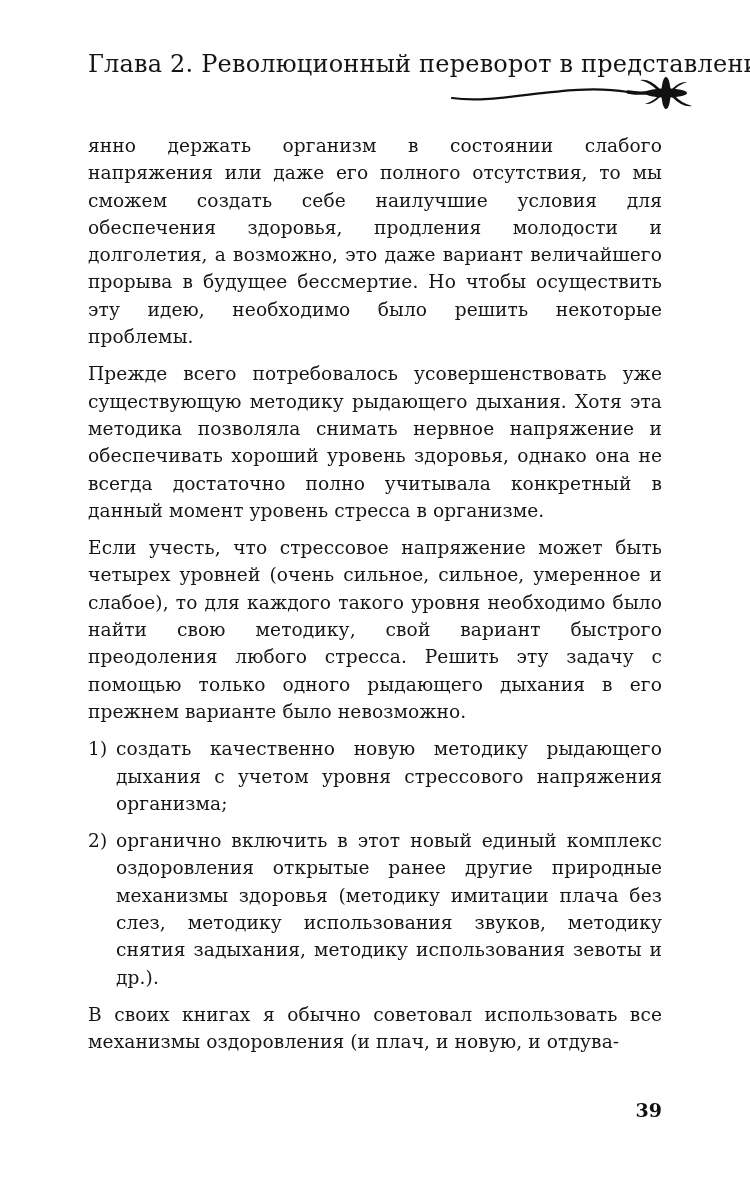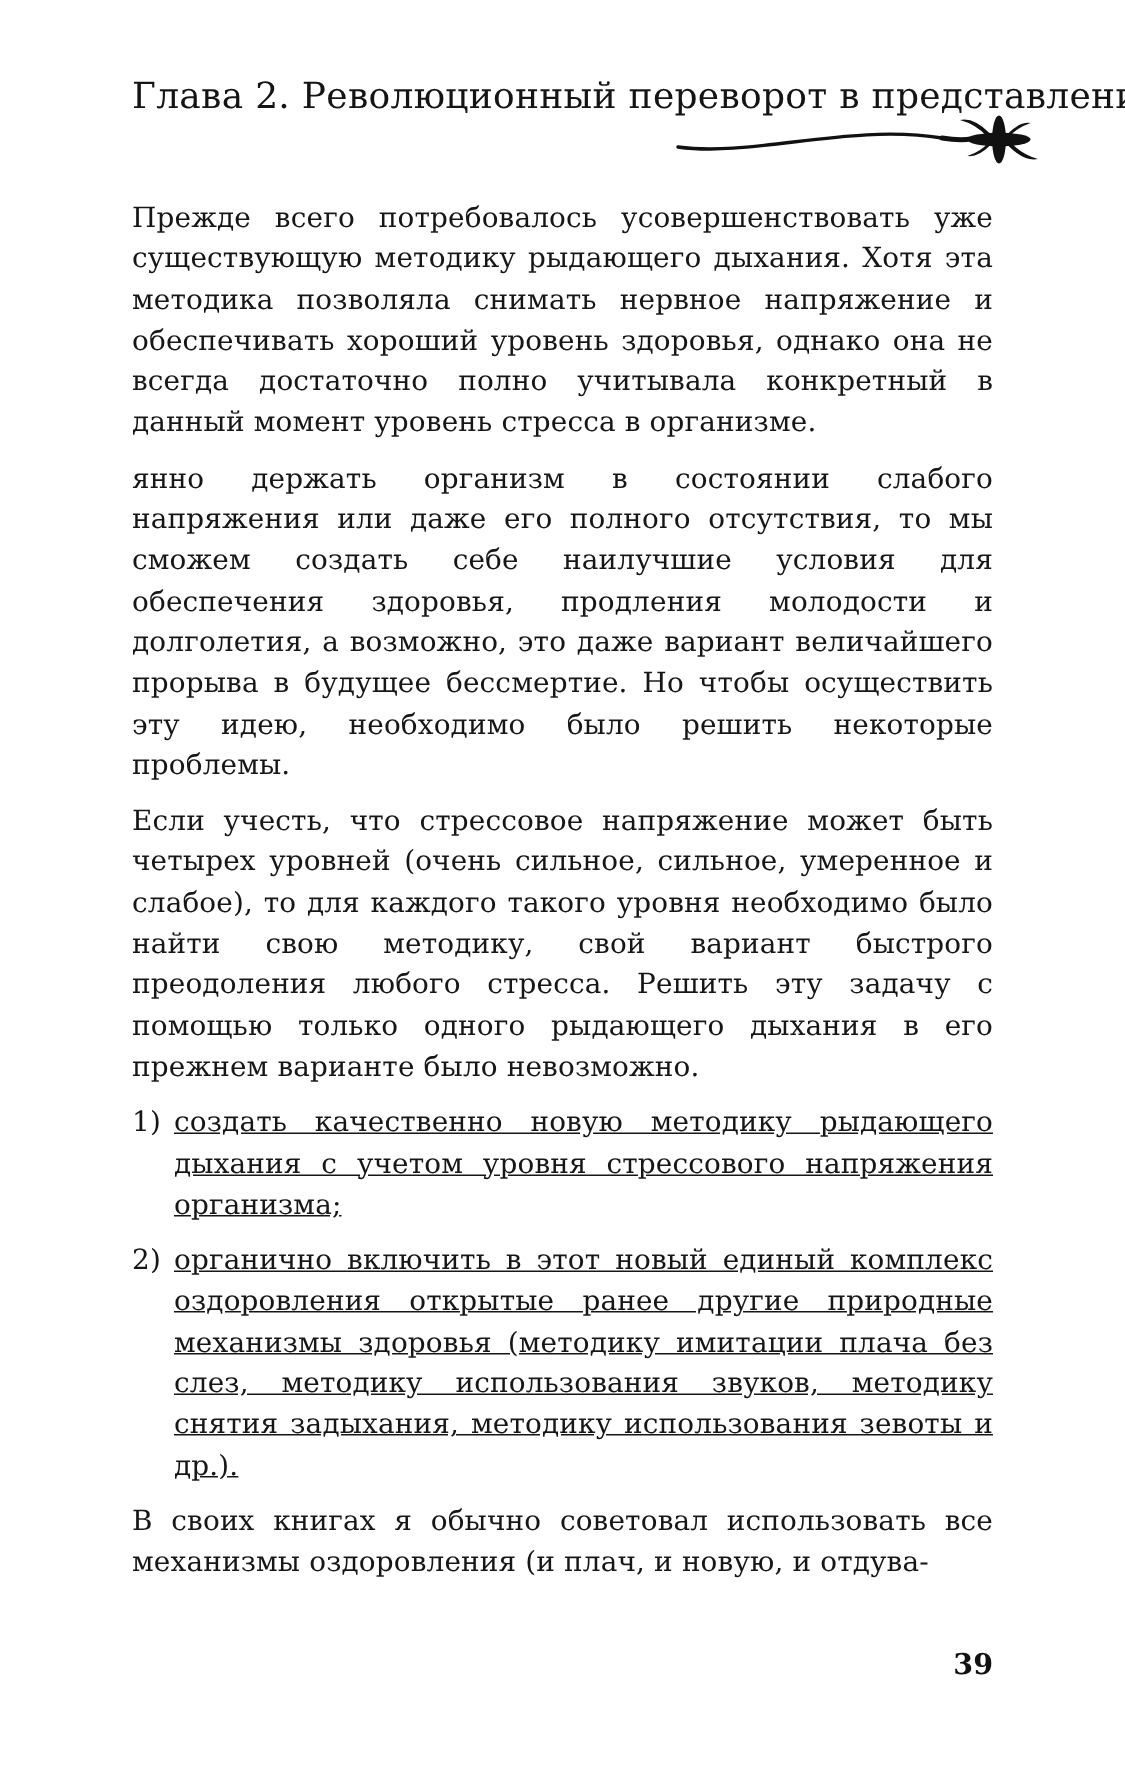--- a/index.html
+++ b/index.html
@@ -40,21 +40,21 @@
     width: 574px;
     font-size: 18.6px;
     line-height: 27.3px;
     text-align: justify;
     letter-spacing: 0.1px;
   }
   .body-text p { margin-bottom: 10px; }
 
   .list-item { display: flex; margin-bottom: 10px; }
   .list-marker { flex: 0 0 28px; }
-  .list-text { flex: 1; text-align: justify; text-decoration: underline; }
+  .list-text { flex: 1; text-align: justify; }
 
   .page-number {
     position: absolute;
     bottom: 60px;
     right: 88px;
     font-size: 19px;
     font-weight: bold;
     color: #111111;
   }
 </style>
@@ -75,22 +75,22 @@
         <path d="M-6 -4 Q -17 -15 -26 -13 Q -15 -10 -8 -2 Z"></path>
         <path d="M6 4 Q 17 15 26 13 Q 15 10 8 2 Z"></path>
         <path d="M-6 4 Q -14 12 -21 11 Q -12 8 -7 2 Z"></path>
         <path d="M6 -4 Q 14 -12 21 -11 Q 12 -8 7 -2 Z"></path>
         <circle cx="0" cy="0" r="6.2"></circle>
       </g>
     </svg>
   </div>
 
   <main class="body-text">
+    <p>янно держать организм в состоянии слабого напряжения или даже его полного отсутствия, то мы сможем создать себе наилучшие условия для обеспечения здоровья, продления молодости и долголетия, а возможно, это даже вариант величайшего прорыва в будущее бессмертие. Но чтобы осуществить эту идею, необходимо было решить некоторые проблемы.</p>
     <p>Прежде всего потребовалось усовершенствовать уже существующую методику рыдающего дыхания. Хотя эта методика позволяла снимать нервное напряжение и обеспечивать хороший уровень здоровья, однако она не всегда достаточно полно учитывала конкретный в данный момент уровень стресса в организме.</p>
-    <p>янно держать организм в состоянии слабого напряжения или даже его полного отсутствия, то мы сможем создать себе наилучшие условия для обеспечения здоровья, продления молодости и долголетия, а возможно, это даже вариант величайшего прорыва в будущее бессмертие. Но чтобы осуществить эту идею, необходимо было решить некоторые проблемы.</p>
     <p>Если учесть, что стрессовое напряжение может быть четырех уровней (очень сильное, сильное, умеренное и слабое), то для каждого такого уровня необходимо было найти свою методику, свой вариант быстрого преодоления любого стресса. Решить эту задачу с помощью только одного рыдающего дыхания в его прежнем варианте было невозможно.</p>
 
     <div class="list-item">
       <span class="list-marker">1)</span>
       <span class="list-text">создать качественно новую методику рыдающего дыхания с учетом уровня стрессового напряжения организма;</span>
     </div>
 
     <div class="list-item">
       <span class="list-marker">2)</span>
       <span class="list-text">органично включить в этот новый единый комплекс оздоровления открытые ранее другие природные механизмы здоровья (методику имитации плача без слез, методику использования звуков, методику снятия задыхания, методику использования зевоты и др.).</span>

